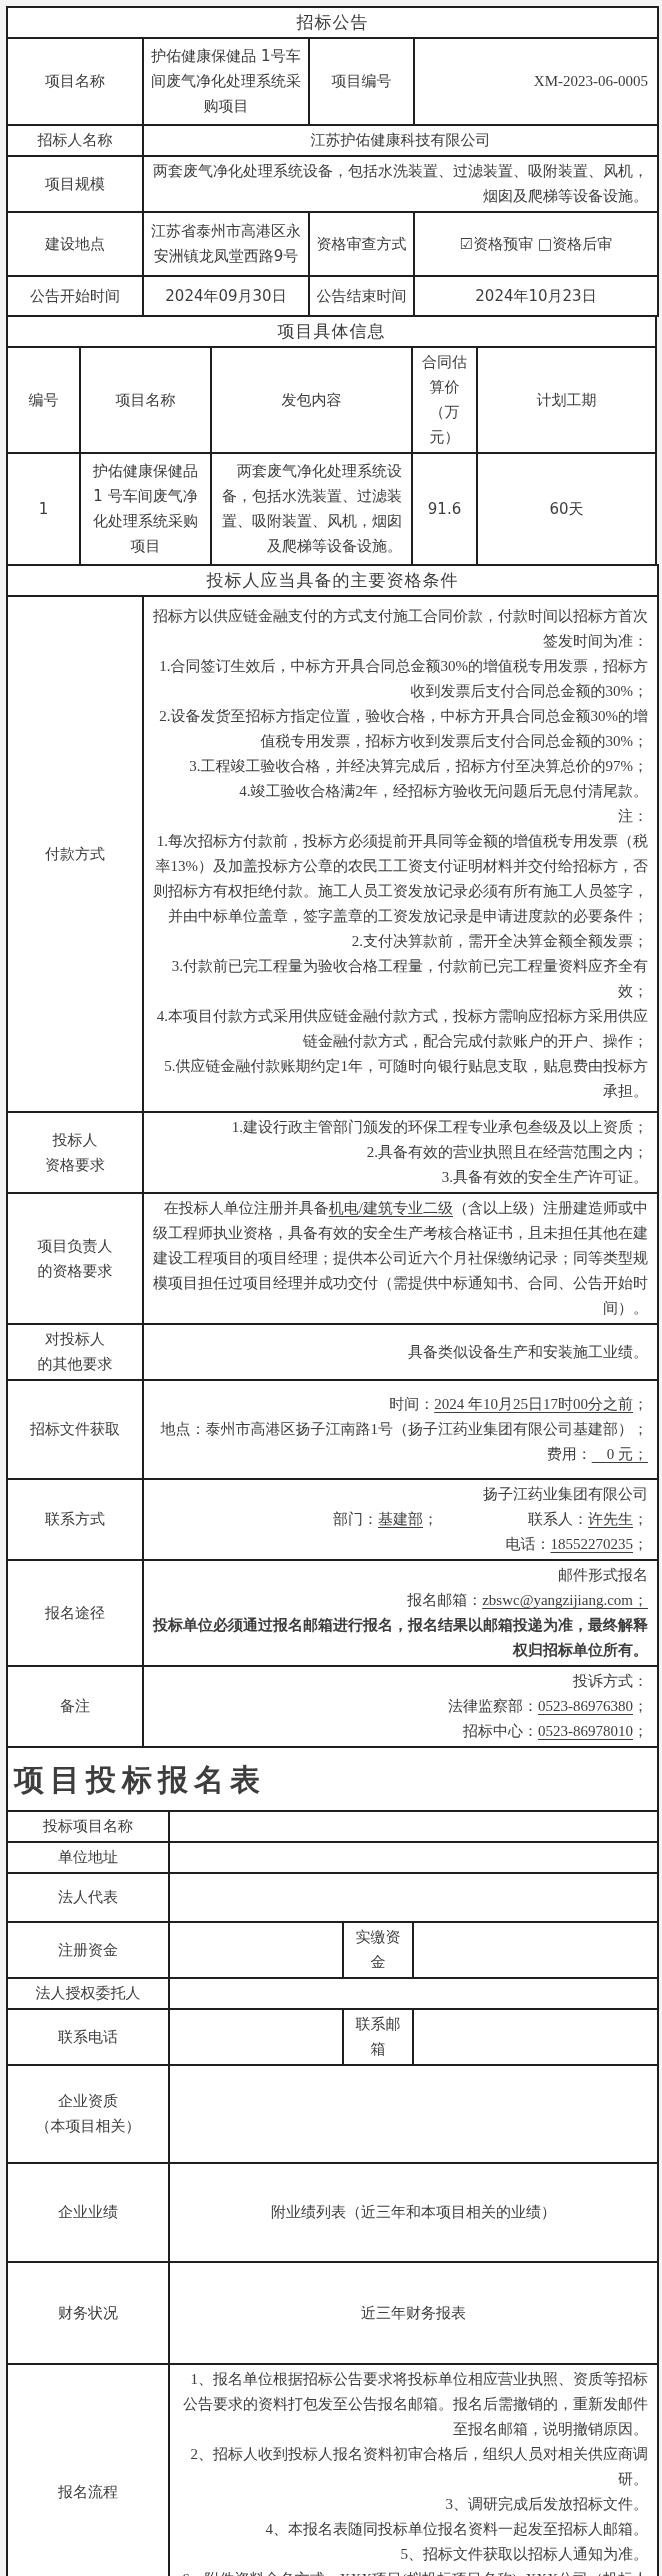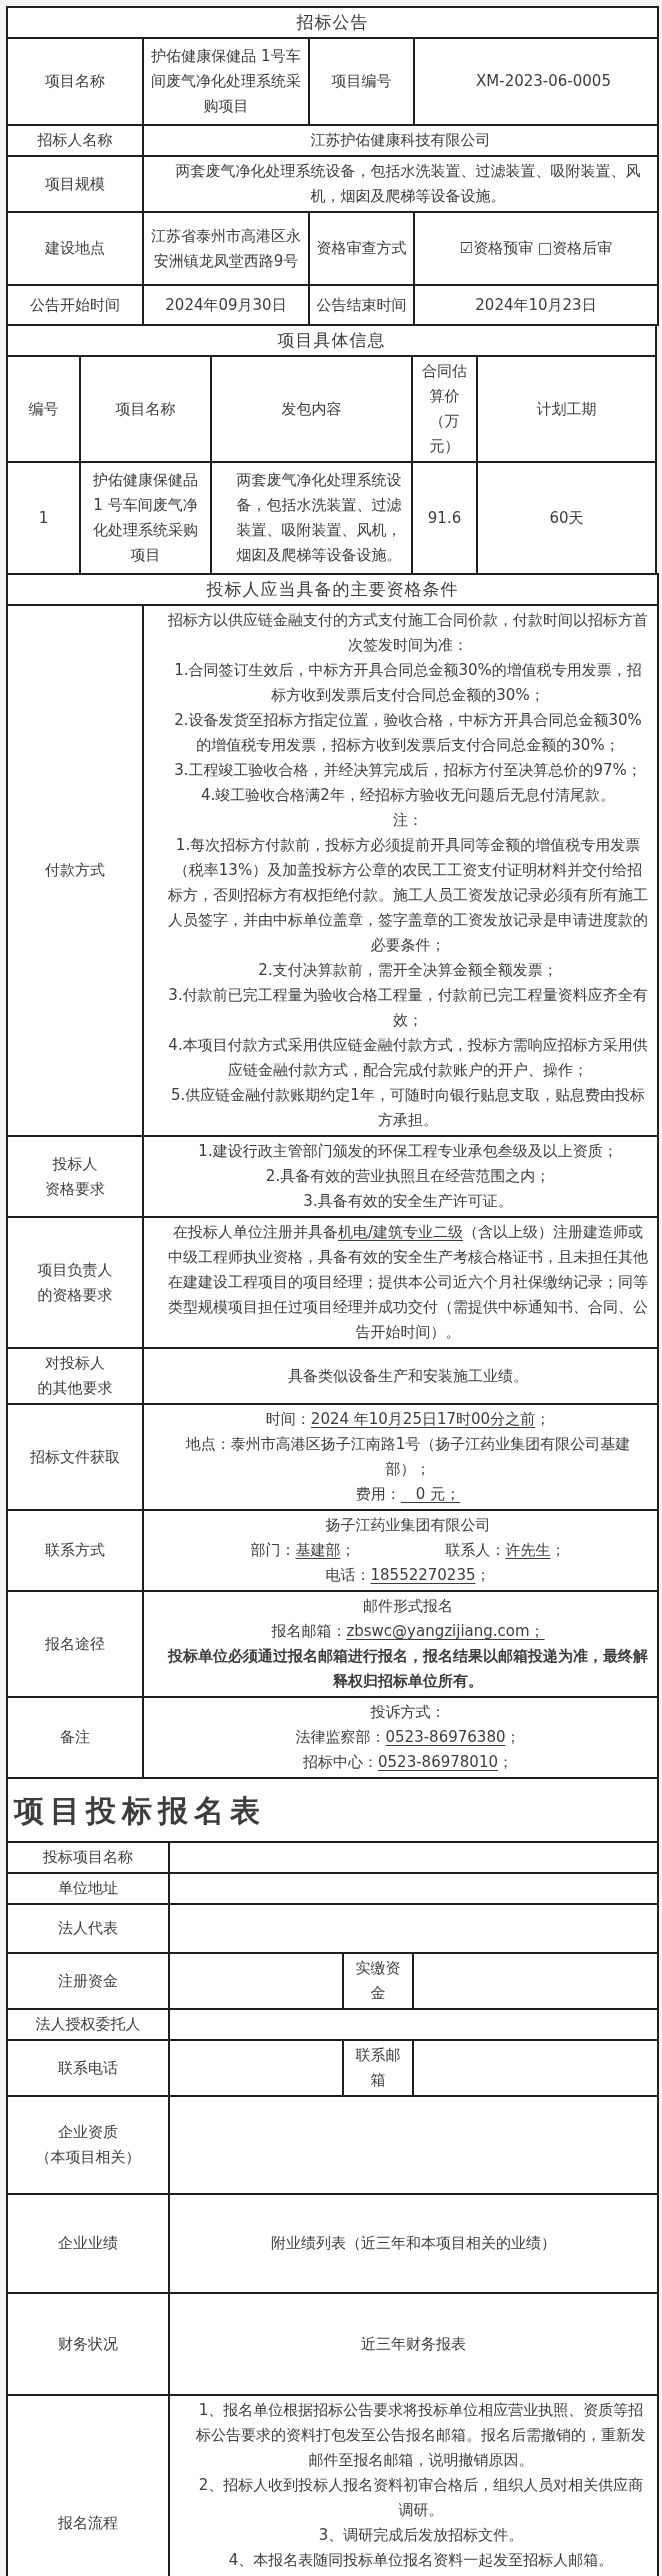--- a/index.html
+++ b/index.html
@@ -10,21 +10,21 @@
   body{
     width:662px; min-height:2576px; background:var(--bg);
     font-family:"DejaVu Sans","Liberation Sans",sans-serif;
     color:var(--txt); font-size:15px; line-height:25px;
   }
   .doc{padding:6px 6px 0 6px;}
   table{border-collapse:collapse; table-layout:fixed; width:650px; background:var(--cell);}
   table+table{margin-top:-2px;}
   td{border:2px solid var(--line); vertical-align:middle; padding:2px 6px; overflow:hidden;}
   .c{text-align:center;}
-  .l{text-align:center; padding-left:24px; padding-right:9px;}
+  .l{text-align:right; padding-left:9px; padding-right:9px;font-family:Liberation Serif, serif;}
   .ml{white-space:pre-line;}
   .pw{white-space:pre-wrap;}
   .u{text-decoration:underline; text-underline-offset:3px;}
   .b{font-weight:bold;}
   .sect{font-size:17px; letter-spacing:1px;border-radius:15px;}
   .bigtitle{
     font-family:"DejaVu Serif","Liberation Serif",serif;
     font-size:30px; font-weight:bold; letter-spacing:6px; text-align:left;
   }
   .pad{padding-top:5px; padding-bottom:5px;margin-top:14px;}
@@ -52,21 +52,21 @@
       <td class="l">XM-2023-06-0005</td>
     </tr>
     <tr style="height:27px">
       <td class="c">招标人名称</td>
       <td colspan="3" class="c">江苏护佑健康科技有限公司</td>
     </tr>
     <tr style="height:52px">
       <td class="c">项目规模</td>
       <td colspan="3" class="l">两套废气净化处理系统设备，包括水洗装置、过滤装置、吸附装置、风机，烟囱及爬梯等设备设施。</td>
     </tr>
-    <tr style="height:73px">
+    <tr style="height:64px">
       <td class="c">建设地点</td>
       <td class="c pad">江苏省泰州市高港区永安洲镇龙凤堂西路9号</td>
       <td class="c">资格审查方式</td>
       <td class="c">
         <span>☑资格预审</span>
         <span>□资格后审</span>
       </td>
     </tr>
     <tr style="height:40px">
       <td class="c">公告开始时间</td>

